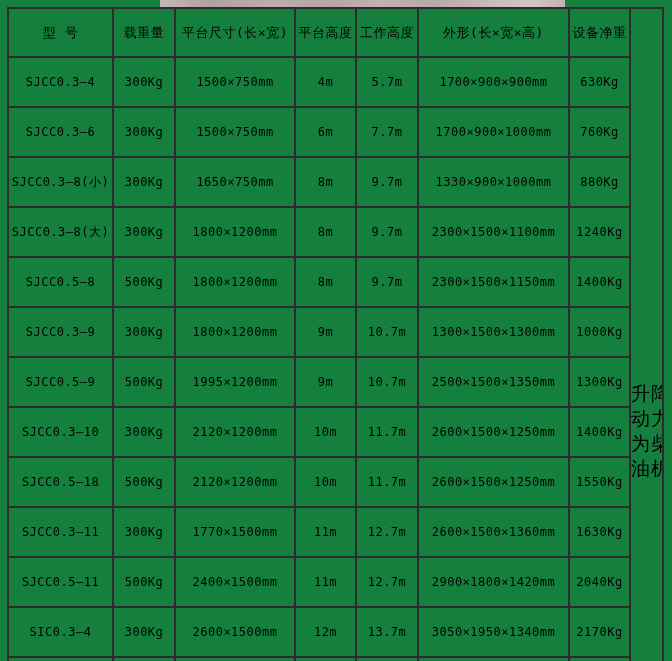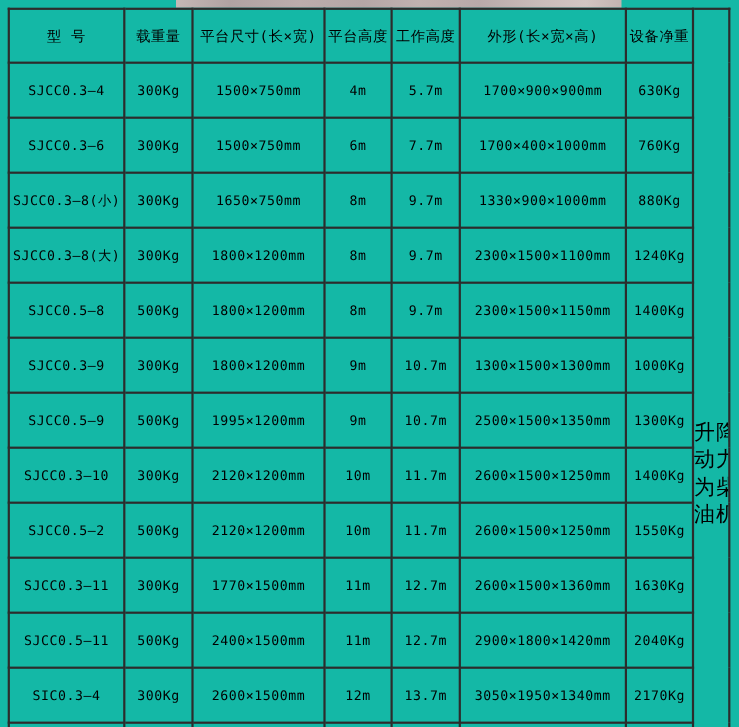--- a/index.html
+++ b/index.html
@@ -1,20 +1,20 @@
 <!DOCTYPE html>
 <html><head>
 <meta charset="utf-8">
 <style>
   html, body { margin: 0; padding: 0; background: #ffffff; }
   .screen {
     position: relative;
     width: 672px;
     height: 661px;
-    background: #14b8a6;
+    background: #15803d;
     overflow: hidden;
     font-family: "DejaVu Sans Mono", "Liberation Sans", sans-serif;
     color: #000000;
   }
   .photo-strip {
     position: absolute;
     left: 160px;
     top: 0;
     width: 405px;
     height: 7px;
@@ -109,21 +109,21 @@
           <td>5.7m</td>
           <td>1700×900×900mm</td>
           <td>630Kg</td>
         </tr>
         <tr class="data-row">
           <td>SJCC0.3—6</td>
           <td>300Kg</td>
           <td>1500×750mm</td>
           <td>6m</td>
           <td>7.7m</td>
-          <td>1700×400×1000mm</td>
+          <td>1700×900×1000mm</td>
           <td>760Kg</td>
         </tr>
         <tr class="data-row">
           <td>SJCC0.3—8(小)</td>
           <td>300Kg</td>
           <td>1650×750mm</td>
           <td>8m</td>
           <td>9.7m</td>
           <td>1330×900×1000mm</td>
           <td>880Kg</td>
@@ -167,21 +167,21 @@
         <tr class="data-row">
           <td>SJCC0.3—10</td>
           <td>300Kg</td>
           <td>2120×1200mm</td>
           <td>10m</td>
           <td>11.7m</td>
           <td>2600×1500×1250mm</td>
           <td>1400Kg</td>
         </tr>
         <tr class="data-row">
-          <td>SJCC0.5—2</td>
+          <td>SJCC0.5—18</td>
           <td>500Kg</td>
           <td>2120×1200mm</td>
           <td>10m</td>
           <td>11.7m</td>
           <td>2600×1500×1250mm</td>
           <td>1550Kg</td>
         </tr>
         <tr class="data-row">
           <td>SJCC0.3—11</td>
           <td>300Kg</td>

